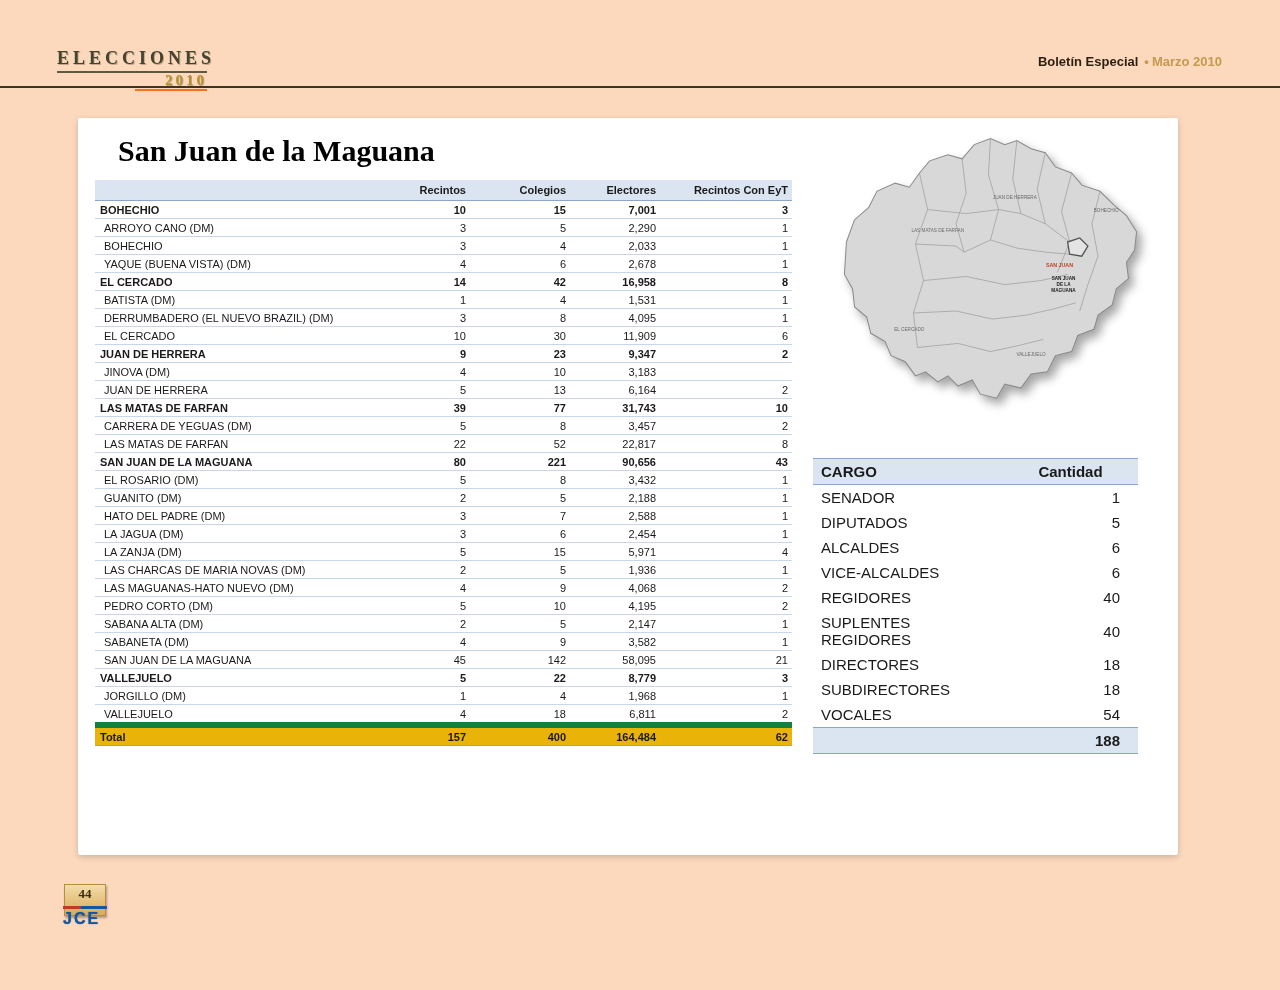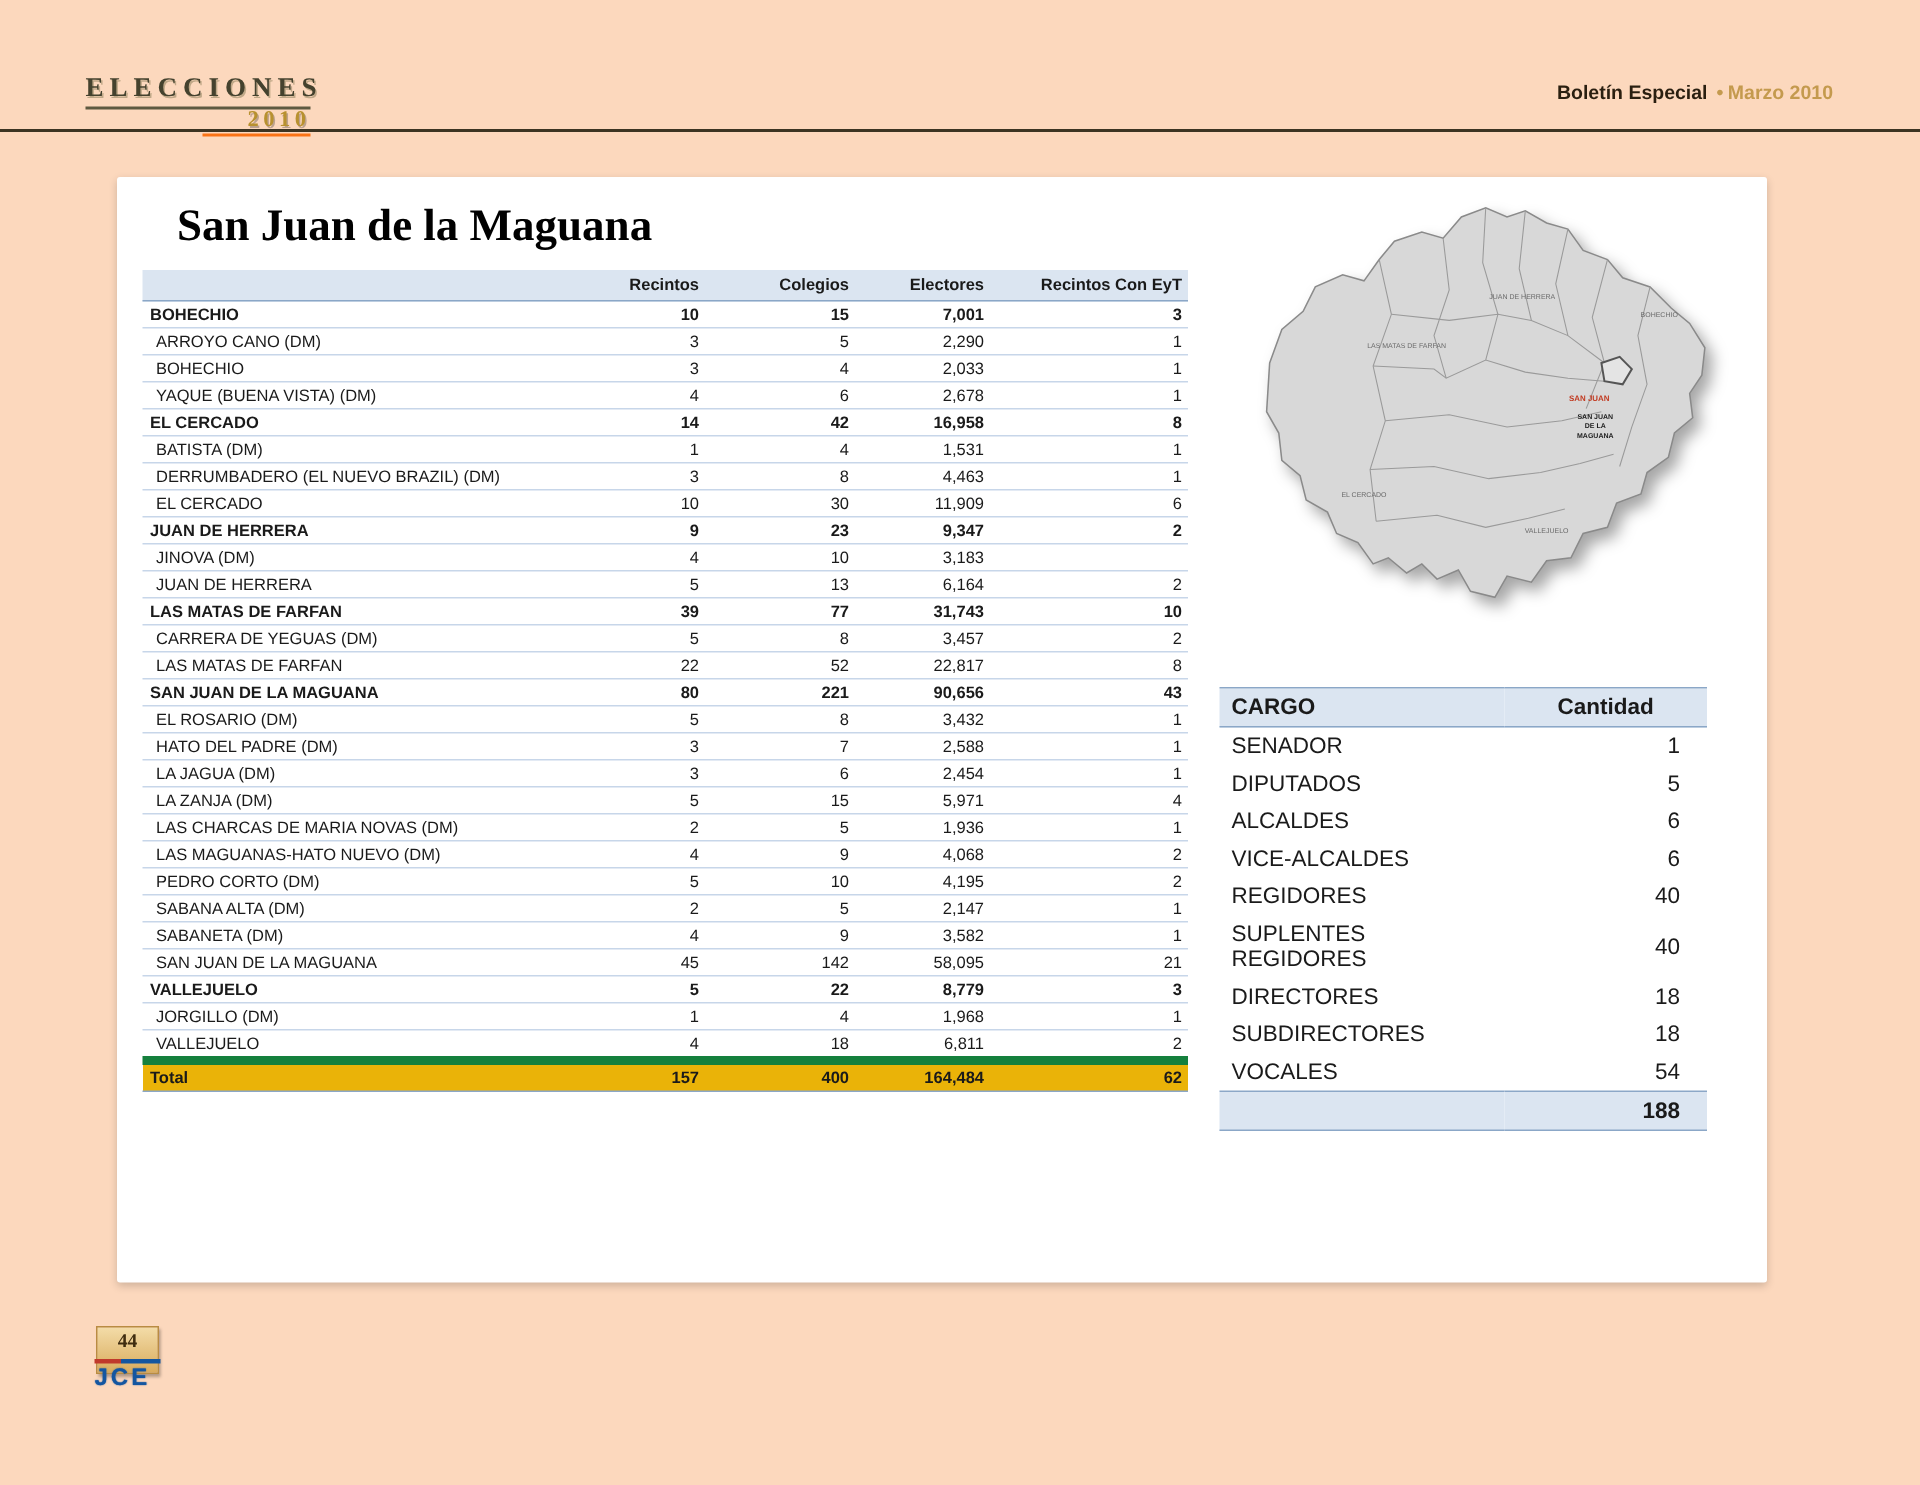--- a/index.html
+++ b/index.html
@@ -194,21 +194,21 @@
           <td class="lbl">BATISTA (DM)</td>
           <td class="num">1</td>
           <td class="num">4</td>
           <td class="num">1,531</td>
           <td class="num">1</td>
         </tr>
         <tr class="sub-row">
           <td class="lbl">DERRUMBADERO (EL NUEVO BRAZIL) (DM)</td>
           <td class="num">3</td>
           <td class="num">8</td>
-          <td class="num">4,463</td>
+          <td class="num">4,095</td>
           <td class="num">1</td>
         </tr>
         <tr class="sub-row">
           <td class="lbl">EL CERCADO</td>
           <td class="num">10</td>
           <td class="num">30</td>
           <td class="num">11,909</td>
           <td class="num">6</td>
         </tr>
         <tr class="bold-row">
@@ -258,20 +258,27 @@
           <td class="num">80</td>
           <td class="num">221</td>
           <td class="num">90,656</td>
           <td class="num">43</td>
         </tr>
         <tr class="sub-row">
           <td class="lbl">EL ROSARIO (DM)</td>
           <td class="num">5</td>
           <td class="num">8</td>
           <td class="num">3,432</td>
+          <td class="num">1</td>
+        </tr>
+        <tr class="sub-row">
+          <td class="lbl">GUANITO (DM)</td>
+          <td class="num">2</td>
+          <td class="num">5</td>
+          <td class="num">2,188</td>
           <td class="num">1</td>
         </tr>
         <tr class="sub-row">
           <td class="lbl">HATO DEL PADRE (DM)</td>
           <td class="num">3</td>
           <td class="num">7</td>
           <td class="num">2,588</td>
           <td class="num">1</td>
         </tr>
         <tr class="sub-row">

